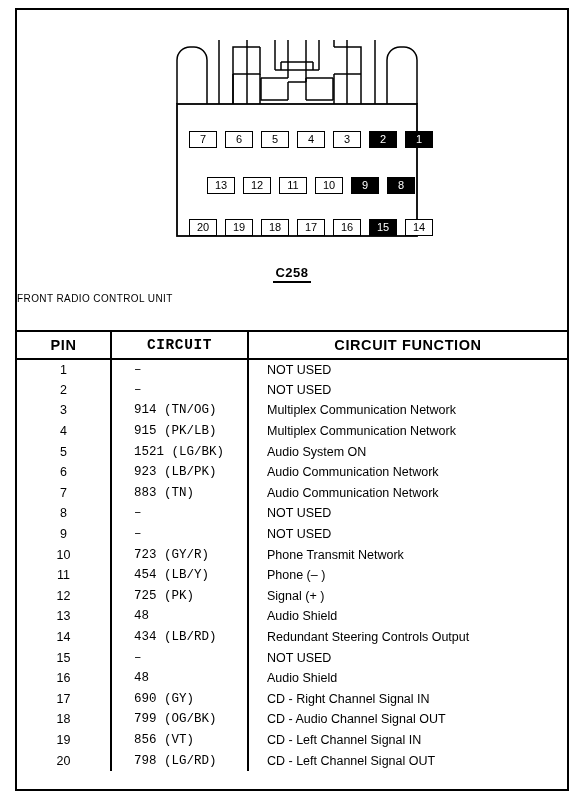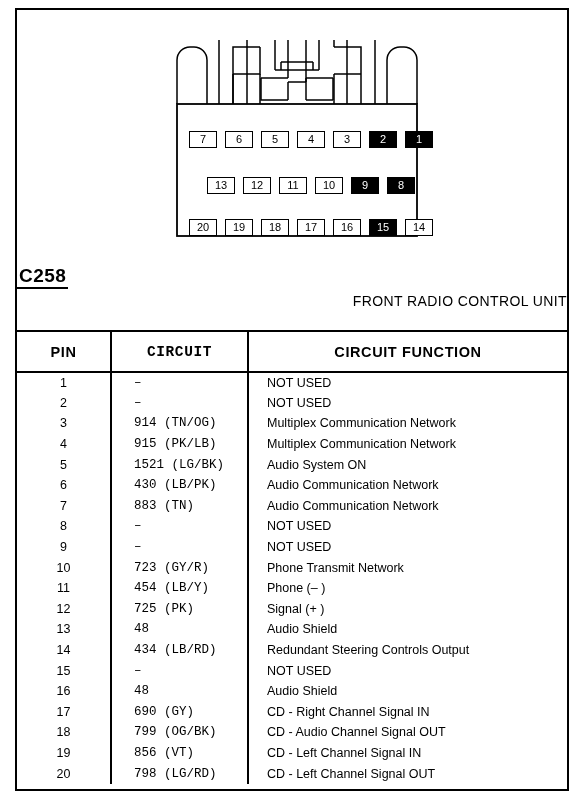--- a/index.html
+++ b/index.html
@@ -49,55 +49,56 @@
   .pin-box.filled {
     background: #000000;
     color: #ffffff;
     border-color: #000000;
   }
 
   #connector-label {
     position: absolute;
     left: 0; right: 0;
     top: 255px;
-    font-size: 19px;
+    text-align: center;
+    font-size: 13px;
     font-weight: bold;
     letter-spacing: 0.5px;
   }
   #connector-label span.underlined {
     border-bottom: 2px solid #000;
     padding: 0 2px 1px 2px;
   }
   #connector-subtitle {
     position: absolute;
     left: 0; right: 0;
     top: 283px;
-    text-align: right;
-    font-size: 14px;
+    text-align: left;
+    font-size: 10px;
     letter-spacing: 0.4px;
   }
 
   
   #pin-table {
     position: absolute;
     left: 0; right: 0;
     top: 320px; bottom: 0;
     border-top: 2px solid #000;
   }
   table.pintable {
     width: 100%;
     border-collapse: collapse;
     table-layout: fixed;
   }
   table.pintable th, table.pintable td {
     padding: 0;
     vertical-align: middle;
   }
   table.pintable th {
-    height: 40px;
+    height: 27px;
     font-size: 14.5px;
     font-weight: bold;
     letter-spacing: 0.6px;
     border-bottom: 2px solid #000;
     text-align: center;
   }
   table.pintable td {
     height: 20.6px;
     font-size: 12.5px;
   }
@@ -233,21 +234,21 @@
             <td class="cell-circ vdiv-2">915 (PK/LB)</td>
             <td class="cell-func">Multiplex Communication Network</td>
           </tr>
           <tr>
             <td class="cell-pin vdiv-1">5</td>
             <td class="cell-circ vdiv-2">1521 (LG/BK)</td>
             <td class="cell-func">Audio System ON</td>
           </tr>
           <tr>
             <td class="cell-pin vdiv-1">6</td>
-            <td class="cell-circ vdiv-2">430 (LB/PK)</td>
+            <td class="cell-circ vdiv-2">923 (LB/PK)</td>
             <td class="cell-func">Audio Communication Network</td>
           </tr>
           <tr>
             <td class="cell-pin vdiv-1">7</td>
             <td class="cell-circ vdiv-2">883 (TN)</td>
             <td class="cell-func">Audio Communication Network</td>
           </tr>
           <tr>
             <td class="cell-pin vdiv-1">8</td>
             <td class="cell-circ vdiv-2">–</td>

